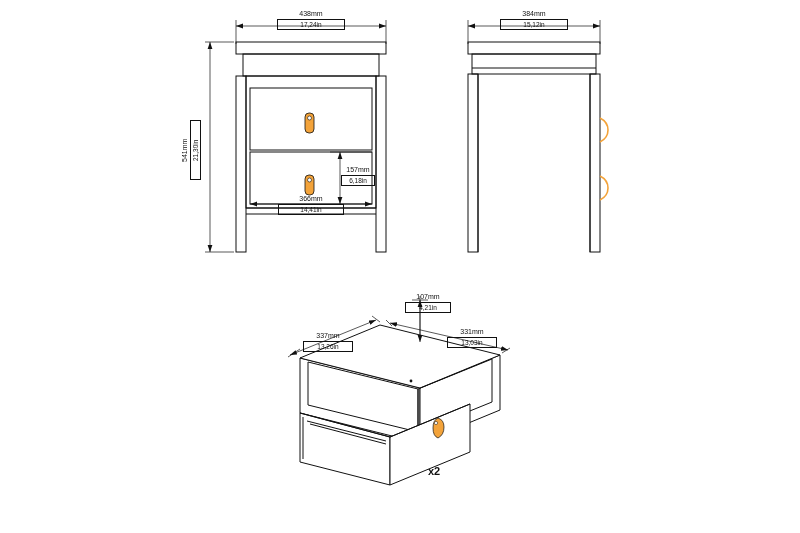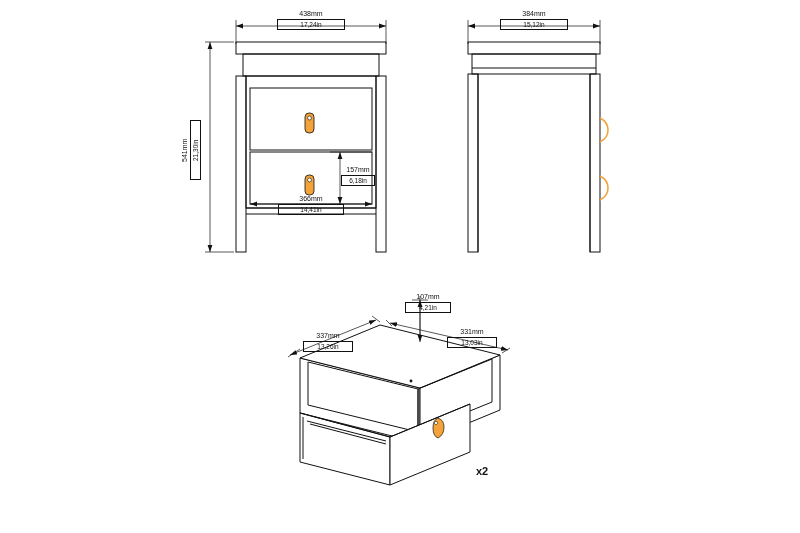--- a/index.html
+++ b/index.html
@@ -58,21 +58,20 @@
     padding: 2px 0px;
     margin-top: 0;
     margin-right: 1px;
   }
   .qty-label {
     position: absolute;
     font-family: "Liberation Sans", sans-serif;
     font-size: 11px;
     font-weight: bold;
     color: #111111;
-    margin-left: 48px;
   }
 </style>
 </head>
 <body>
 
 <div id="sheet">
 
   <svg class="diagram" viewBox="0 0 800 533">
     <defs>
       <marker id="arrL" markerWidth="8" markerHeight="6" refX="7" refY="3" orient="auto" markerUnits="userSpaceOnUse">

